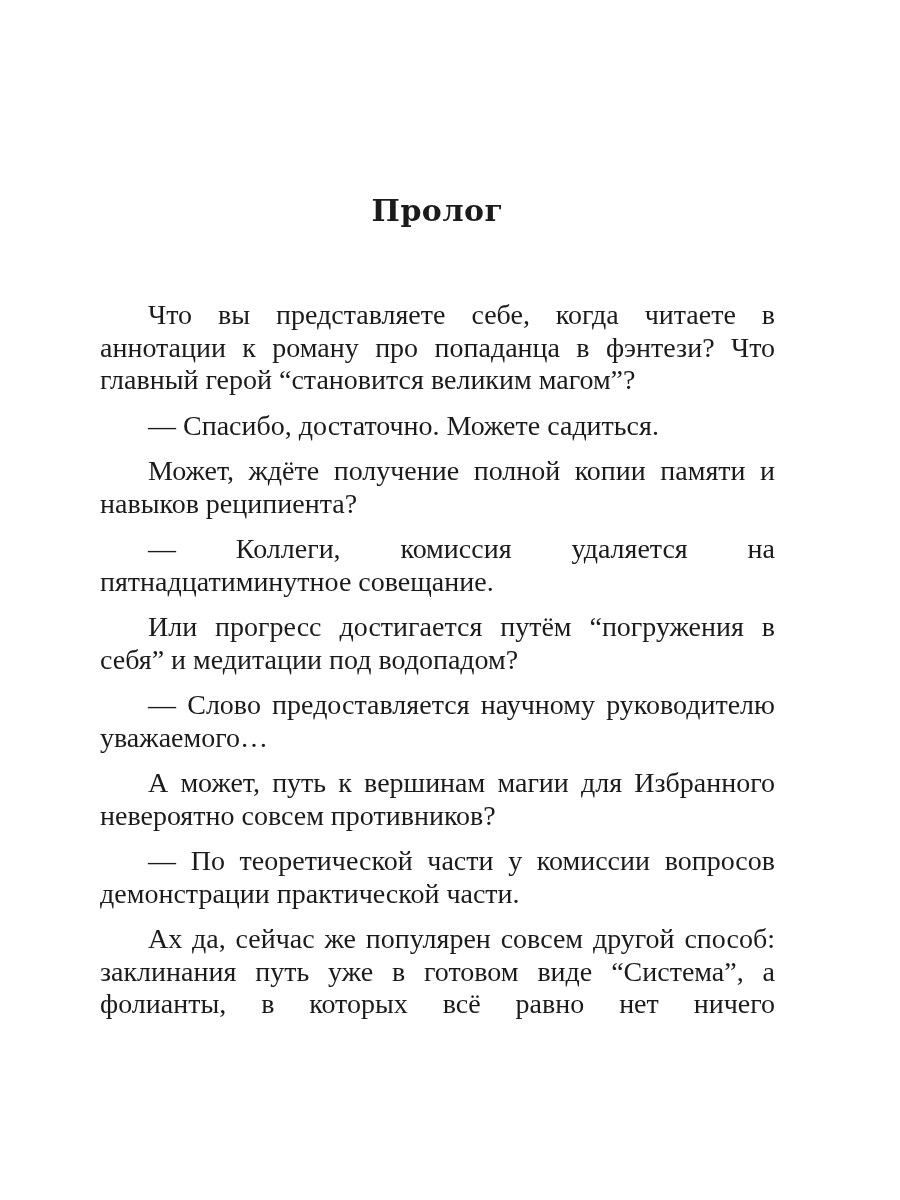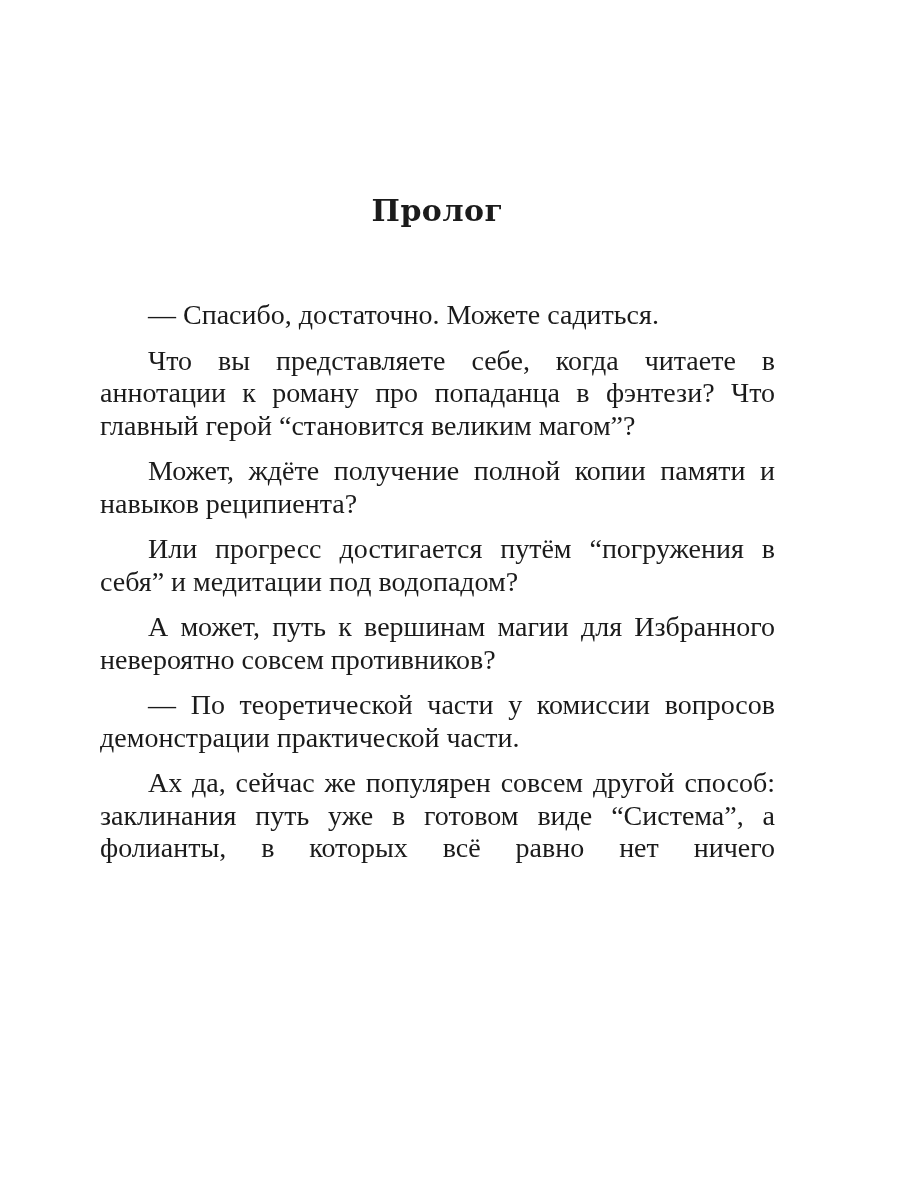--- a/index.html
+++ b/index.html
@@ -59,40 +59,48 @@
 </head>
 <body>
 
 <main class="page">
 
   <h1 class="page-title">Пролог</h1>
 
   <section class="body-text">
 
     <p class="para">
-      <span class="line first end">— Спасибо, достаточно. Можете садиться.</span>
+      <span class="line first">Что вы представляете себе, когда читаете в</span>
+      <span class="line">аннотации к роману про попаданца в фэнтези? Что</span>
+      <span class="line end">главный герой “становится великим магом”?</span>
     </p>
 
     <p class="para">
-      <span class="line first">Что вы представляете себе, когда читаете в</span>
-      <span class="line">аннотации к роману про попаданца в фэнтези? Что</span>
-      <span class="line end">главный герой “становится великим магом”?</span>
+      <span class="line first end">— Спасибо, достаточно. Можете садиться.</span>
     </p>
 
     <p class="para">
       <span class="line first">Может, ждёте получение полной копии памяти и</span>
       <span class="line end">навыков реципиента?</span>
     </p>
 
+    <p class="para">
+      <span class="line first">— Коллеги, комиссия удаляется на</span>
+      <span class="line end">пятнадцатиминутное совещание.</span>
+    </p>
 
     <p class="para">
       <span class="line first">Или прогресс достигается путём “погружения в</span>
       <span class="line end">себя” и медитации под водопадом?</span>
     </p>
 
+    <p class="para">
+      <span class="line first">— Слово предоставляется научному руководителю</span>
+      <span class="line end">уважаемого…</span>
+    </p>
 
     <p class="para">
       <span class="line first">А может, путь к вершинам магии для Избранного</span>
       <span class="line end">невероятно совсем противников?</span>
     </p>
 
     <p class="para">
       <span class="line first">— По теоретической части у комиссии вопросов</span>
       <span class="line end">демонстрации практической части.</span>
     </p>

